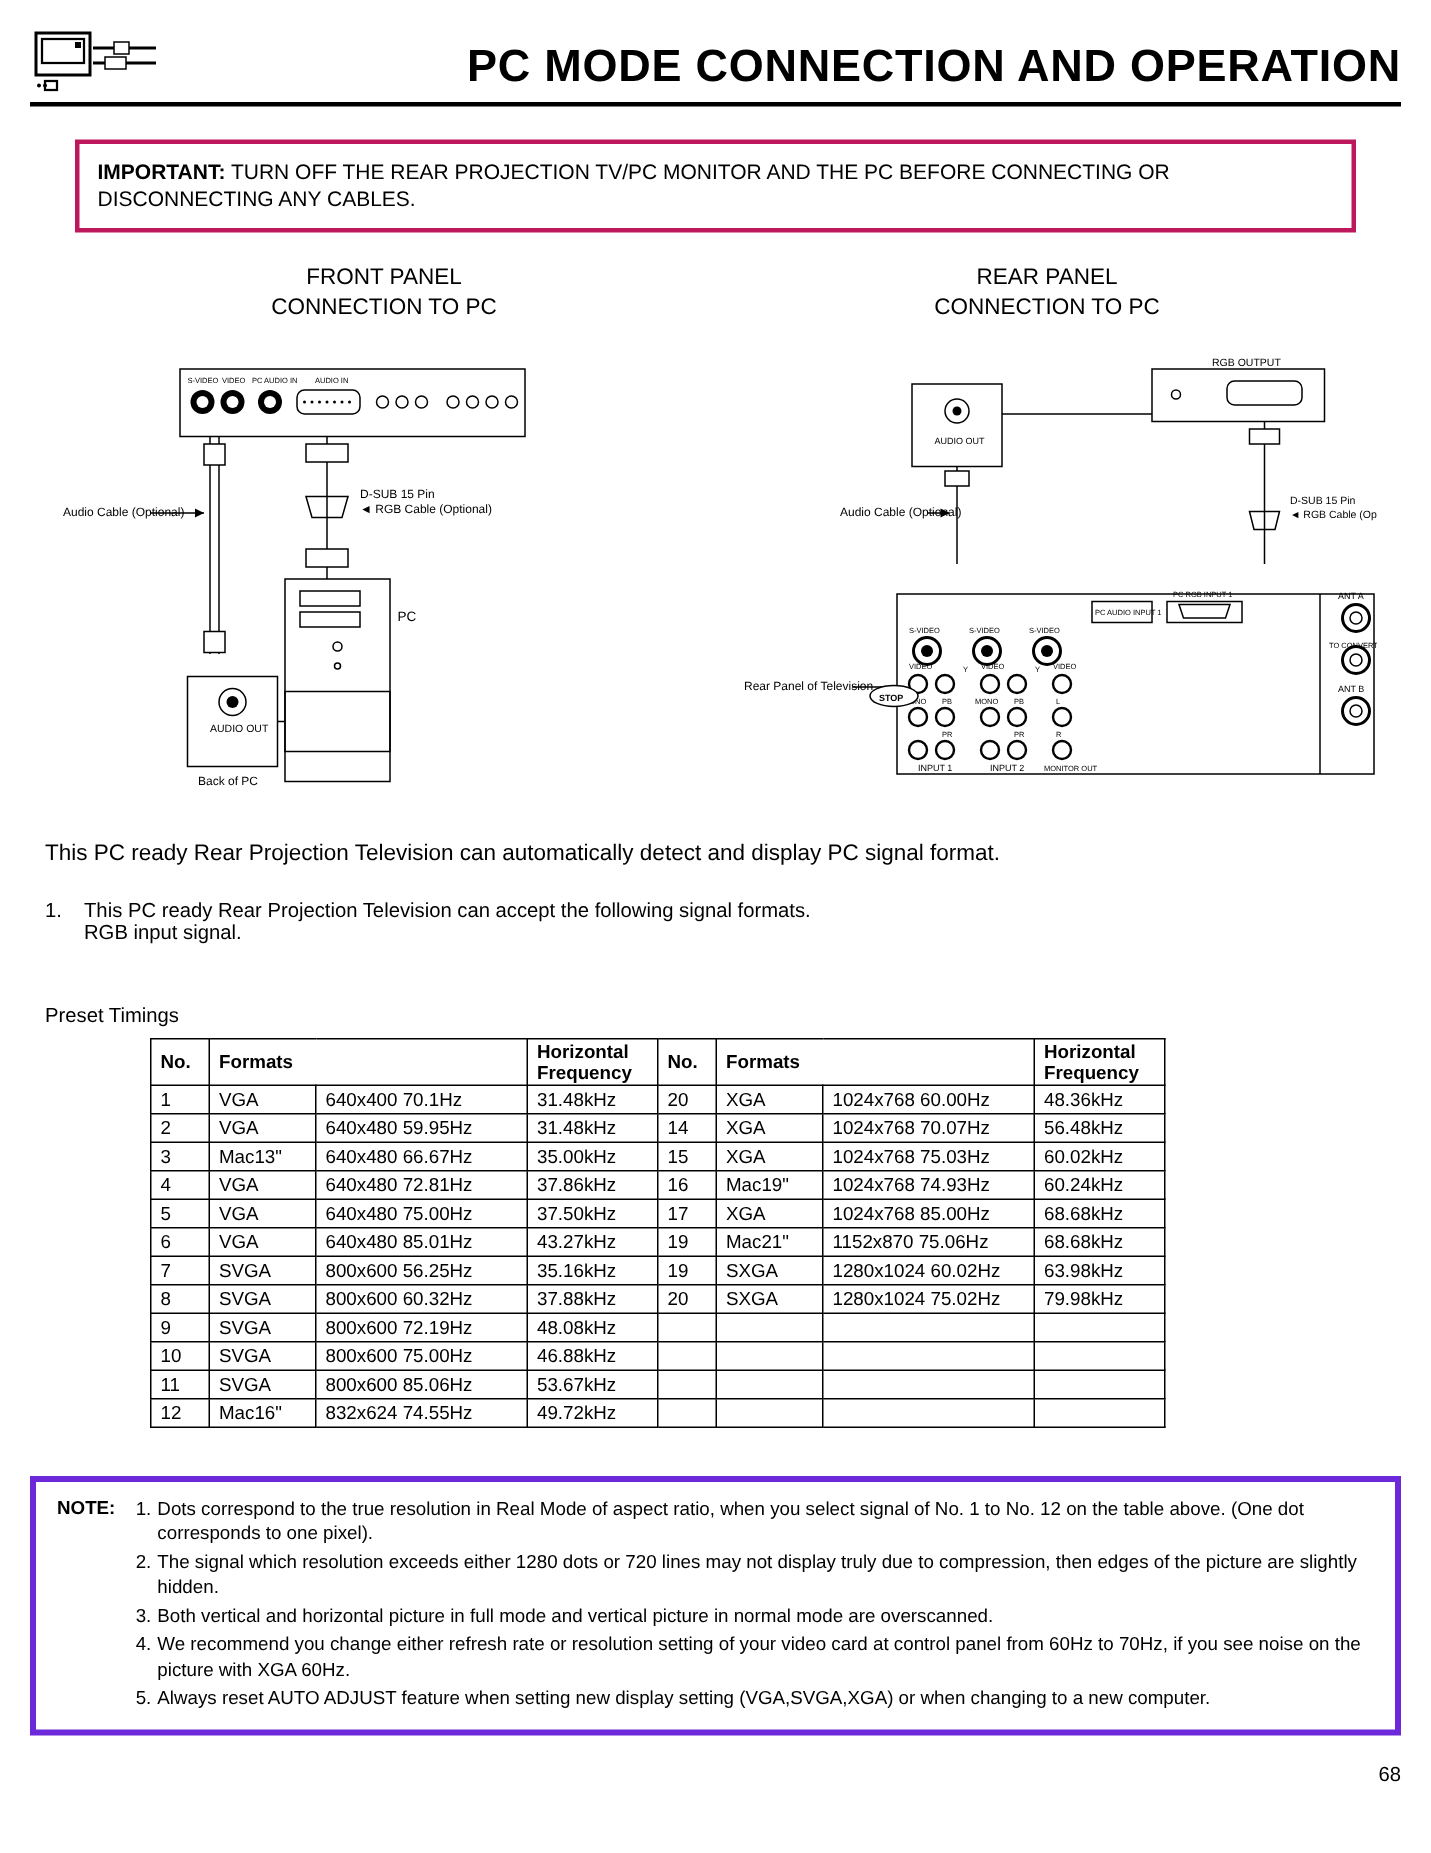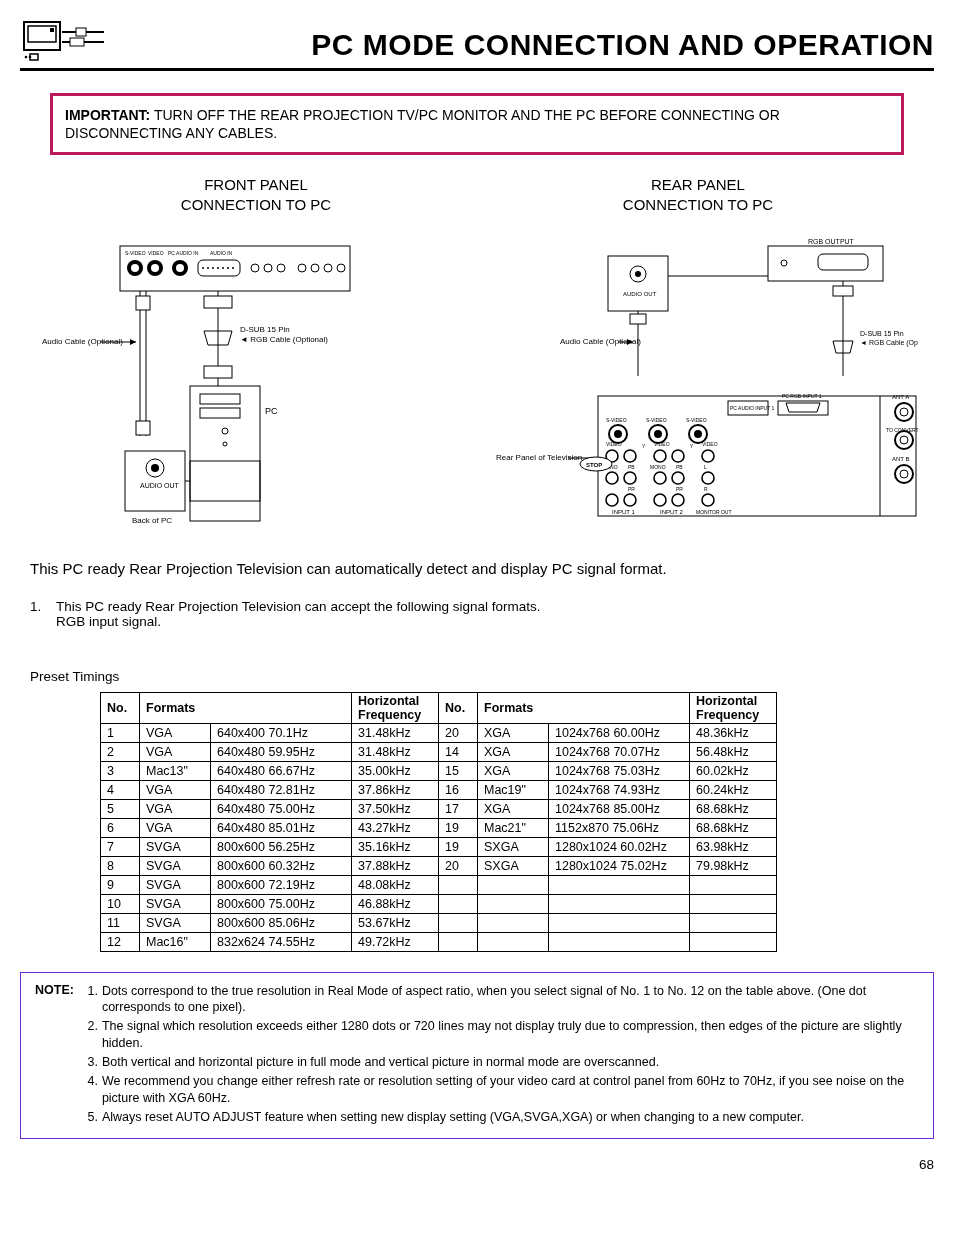--- a/index.html
+++ b/index.html
@@ -22,21 +22,21 @@
   .num-item .num{width:18px}
   .tbl-caption{font-size:13.5px;margin:40px 10px 8px 10px}
   .tbl-wrap{display:flex;margin:0 70px 0 80px}
   table.pt{border-collapse:collapse;font-size:12.5px}
   table.pt th,table.pt td{border:1px solid #000;padding:1px 6px;height:16px;vertical-align:middle;text-align:left;white-space:nowrap}
   table.pt th{font-weight:700}
   .col-no{width:26px}
   .col-fmt{width:58px}
   .col-res{width:128px}
   .col-hf{width:74px}
-  .note-box{border:1px solid #6d28d9;margin:20px 0 0 0;padding:10px 14px;font-size:12.5px}
+  .note-box{border:4px solid #6d28d9;margin:32px 0 0 0;padding:10px 14px;font-size:12.5px}
   .note-row{display:flex;gap:6px}
   .note-label{font-weight:700;padding-right:4px}
   .note-list{list-style:none;padding:0;margin:0}
   .note-list li{display:flex;gap:4px;margin-bottom:2px;line-height:1.35}
   .note-list li .n{width:14px;flex:none;text-align:right}
   .pgnum{text-align:right;font-size:13.5px;margin-top:18px}
 </style>
 </head>
 <body>
 

